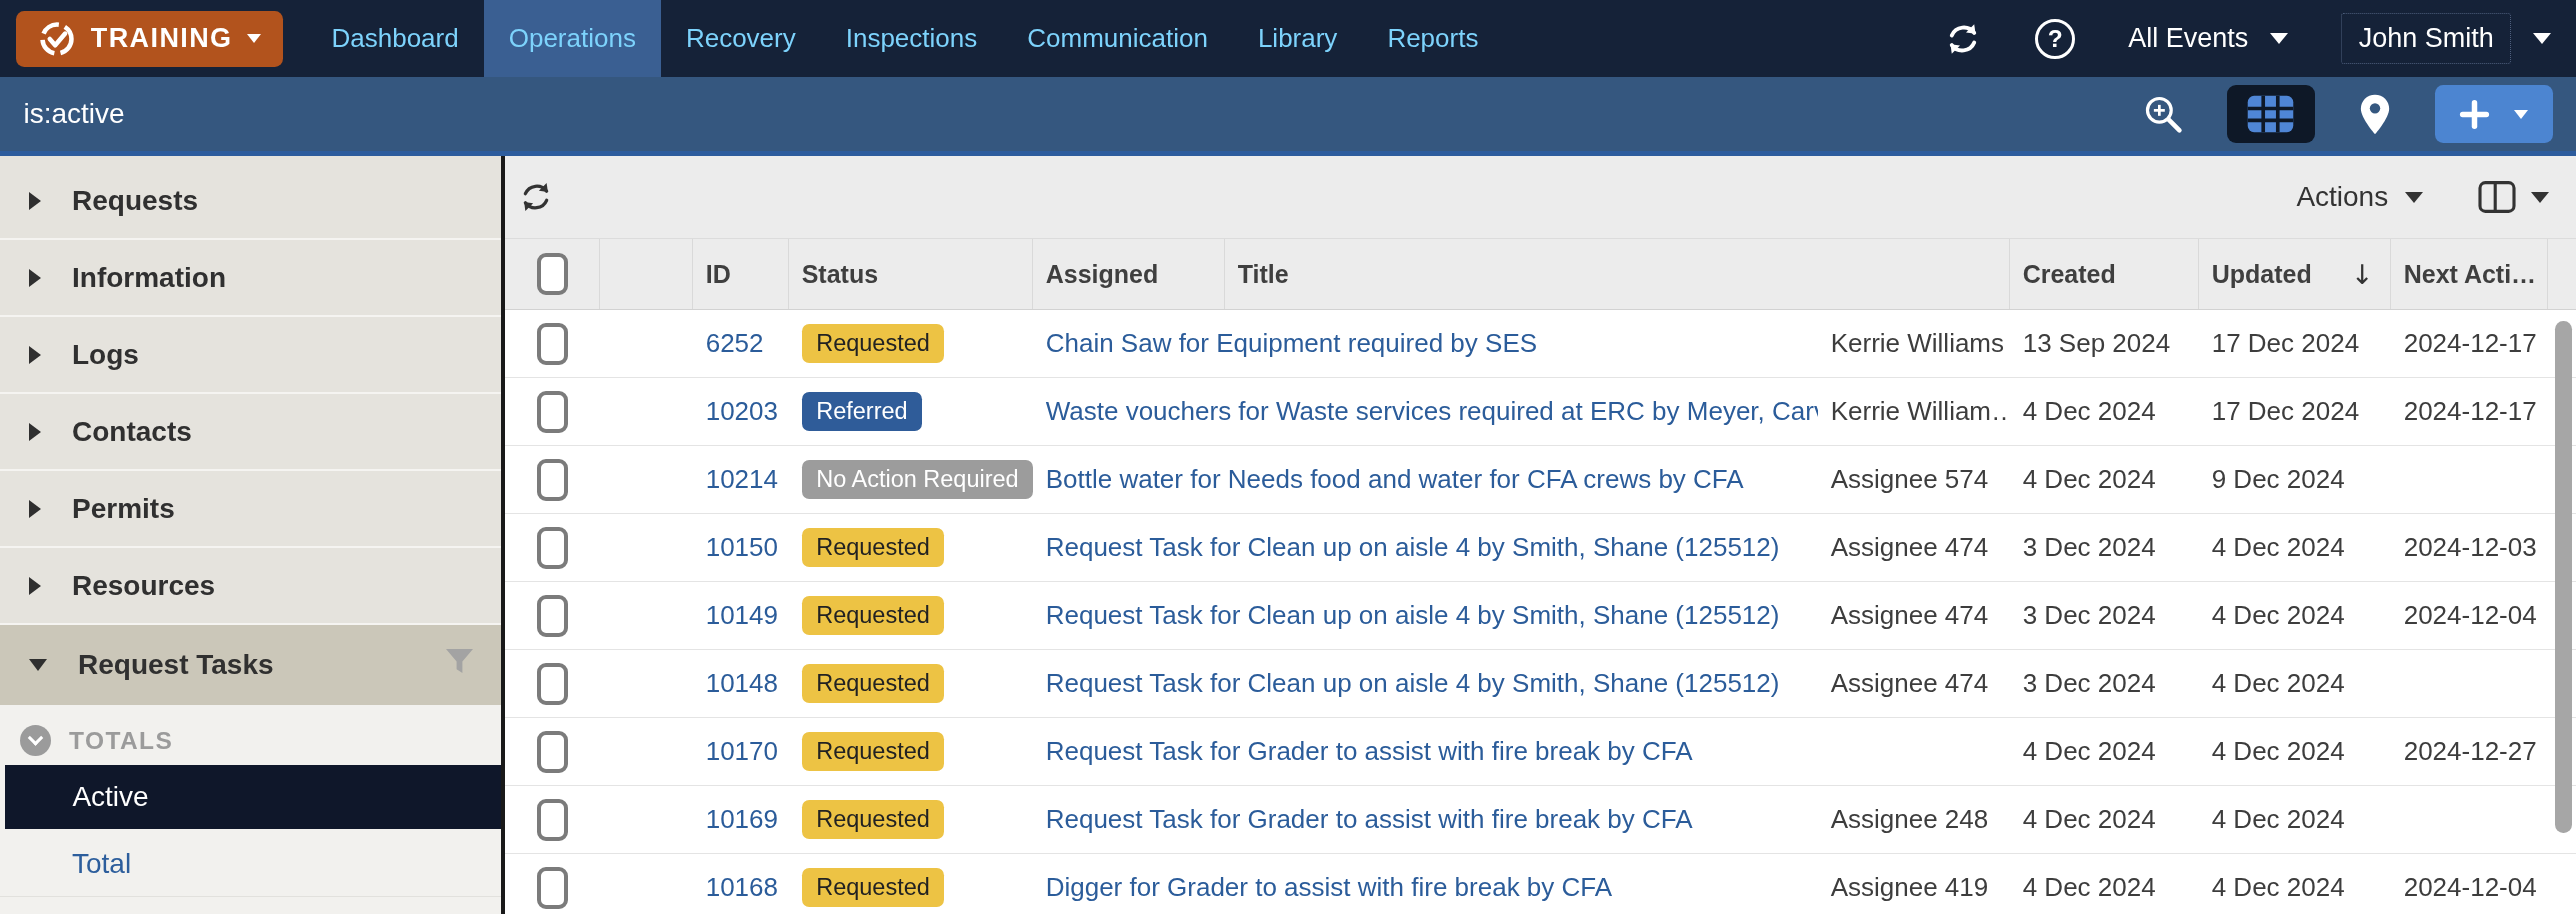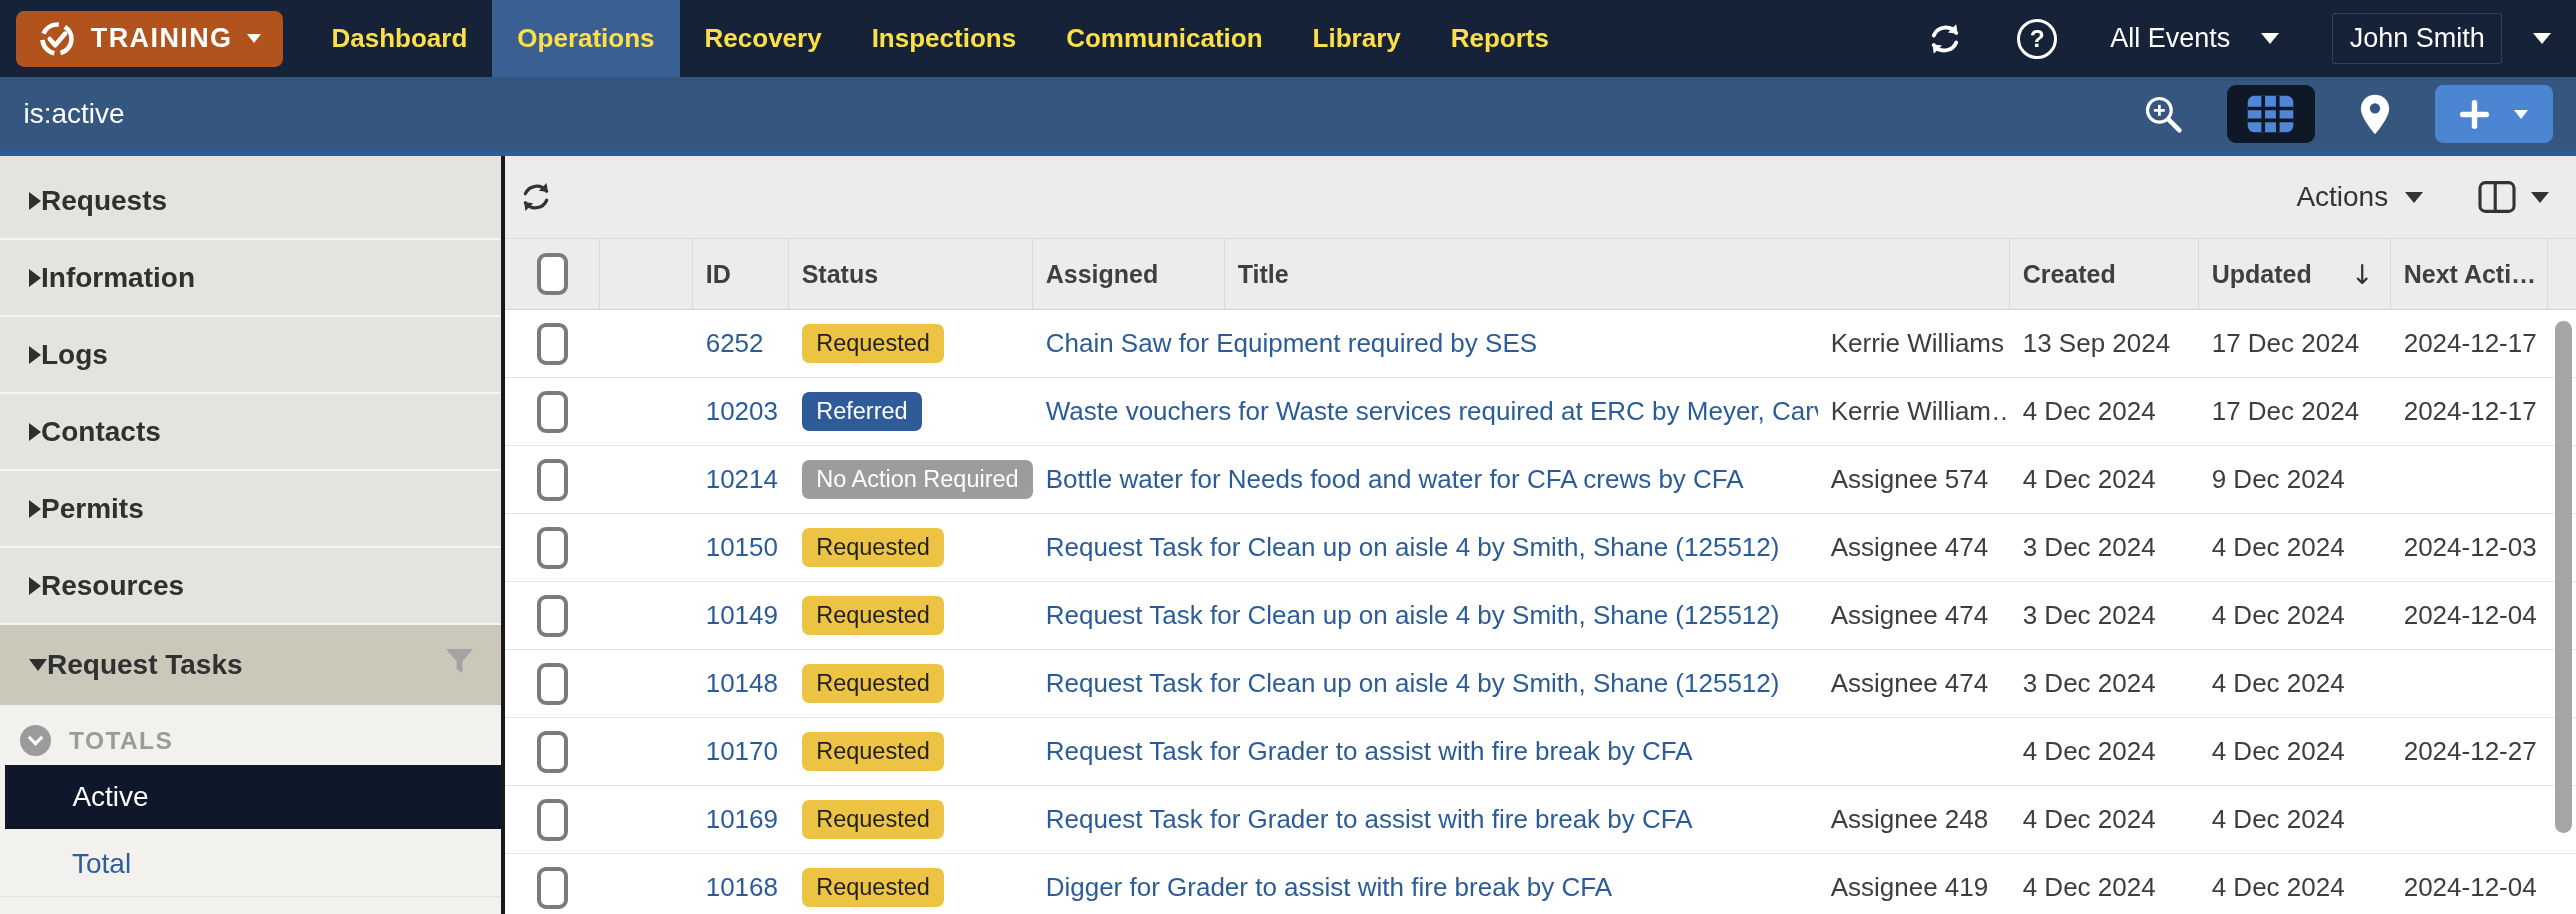--- a/index.html
+++ b/index.html
@@ -5,44 +5,44 @@
   * { margin:0; padding:0; box-sizing:border-box; }
   html,body { background:#444; }
   body { font-family:"Liberation Sans","DejaVu Sans",sans-serif; }
   .app { position:relative; width:2576px; height:915px; overflow:hidden; background:#ececec; }
 
   
   .topnav { display:flex; align-items:center; height:77px; background:#152238; color:#fff; padding-right:25px; }
   .brand { display:flex; align-items:center; gap:14.5px; margin-left:16.3px; height:56px; padding:0 22px; border-radius:8.2px; background:#b2531d; cursor:pointer; }
   .brand-label { font-size:27px; font-weight:bold; letter-spacing:1.4px; color:#fff; }
   .nav-tabs { display:flex; height:100%; margin-left:23.5px; }
-  .tab { display:flex; align-items:center; height:100%; padding:0 25px; font-size:26px; font-weight:bold; color:#fde047; cursor:pointer; }
+  .tab { display:flex; align-items:center; height:100%; padding:0 25px; font-size:26px; font-weight:normal; color:#7dd3fc; cursor:pointer; }
   .tab.active { background:#3a5f92; }
   .top-spacer { flex:1; }
   .top-right { display:flex; align-items:center; gap:53px; }
   .icon-btn { display:flex; align-items:center; justify-content:center; cursor:pointer; color:#fff; }
   .help-circle { width:40px; height:40px; border:3.2px solid #fff; border-radius:50%; display:flex; align-items:center; justify-content:center; font-size:24.5px; font-weight:bold; color:#fff; cursor:pointer; }
-  .menu-group { display:flex; align-items:center; gap:31px; font-size:27px; cursor:pointer; }
+  .menu-group { display:flex; align-items:center; gap:22px; font-size:27px; cursor:pointer; }
   .user-box { border:1.8px dotted #4e5f7d; padding:9px 16.3px; border-radius:2.7px; font-size:27px; }
   .car { width:0; height:0; border-left:9px solid transparent; border-right:9px solid transparent; border-top:11px solid currentColor; display:inline-block; }
   .car.small { border-left-width:7.2px; border-right-width:7.2px; border-top-width:9px; }
 
   
   .searchbar { display:flex; align-items:center; height:79px; background:#35577f; border-bottom:5.4px solid #2d5c9d; padding:0 23.5px; color:#fff; }
   .query { font-size:28px; }
   .search-right { margin-left:auto; display:flex; align-items:center; gap:43px; }
   .grid-btn { width:88px; height:58px; background:#0e1827; border-radius:9px; display:flex; align-items:center; justify-content:center; cursor:pointer; }
   .add-btn { width:118px; height:58px; background:#4c85d1; border-radius:8.2px; display:flex; align-items:center; justify-content:center; gap:23.5px; cursor:pointer; color:#fff; }
 
   
   .body-row { display:flex; height:759px; box-shadow:inset 0 9px 9px -7.2px rgba(0,0,0,.35); }
 
   
   .sidebar { width:505px; background:#e5e3dd; border-right:4.5px solid #191919; flex:none; padding-top:7.2px; }
-  .side-item { display:flex; align-items:center; height:77px; padding-left:29px; border-bottom:2.7px solid #f5f4f1; font-size:28px; font-weight:bold; color:#303030; cursor:pointer; }
+  .side-item { display:flex; align-items:center; gap:31px; height:77px; padding-left:29px; border-bottom:2.7px solid #f5f4f1; font-size:28px; font-weight:bold; color:#303030; cursor:pointer; }
   .tri-r { width:0; height:0; border-top:9px solid transparent; border-bottom:9px solid transparent; border-left:12.7px solid #2f2f2f; }
   .tri-d { width:0; height:0; border-left:9px solid transparent; border-right:9px solid transparent; border-top:12.7px solid #2f2f2f; }
   .side-item.expanded { height:80px; background:#cbc7b9; border-bottom:none; }
   .funnel { margin-left:auto; margin-right:27px; }
   .totals { background:#f2f1ee; height:100%; padding-top:11px; }
   .totals-header { display:flex; align-items:center; gap:18px; height:49px; padding-left:20px; color:#9b9b9b; font-size:24.5px; font-weight:bold; letter-spacing:1.4px; cursor:pointer; }
   .circ { width:31px; height:31px; border-radius:50%; background:#9b9b9b; display:flex; align-items:center; justify-content:center; }
   .chev { width:11px; height:11px; border-right:3.6px solid #fff; border-bottom:3.6px solid #fff; transform:rotate(45deg) translate(-1.8px,-1.8px); }
   .totals-item { display:flex; align-items:center; height:66px; padding-left:72px; font-size:28px; color:#2d5e9c; cursor:pointer; border-bottom:1.8px solid #e2e1dd; }
   .totals-item.selected { background:#0f172a; color:#fff; margin-left:5.4px; padding-left:67px; border-bottom:2.7px solid #f2f1ee; }

